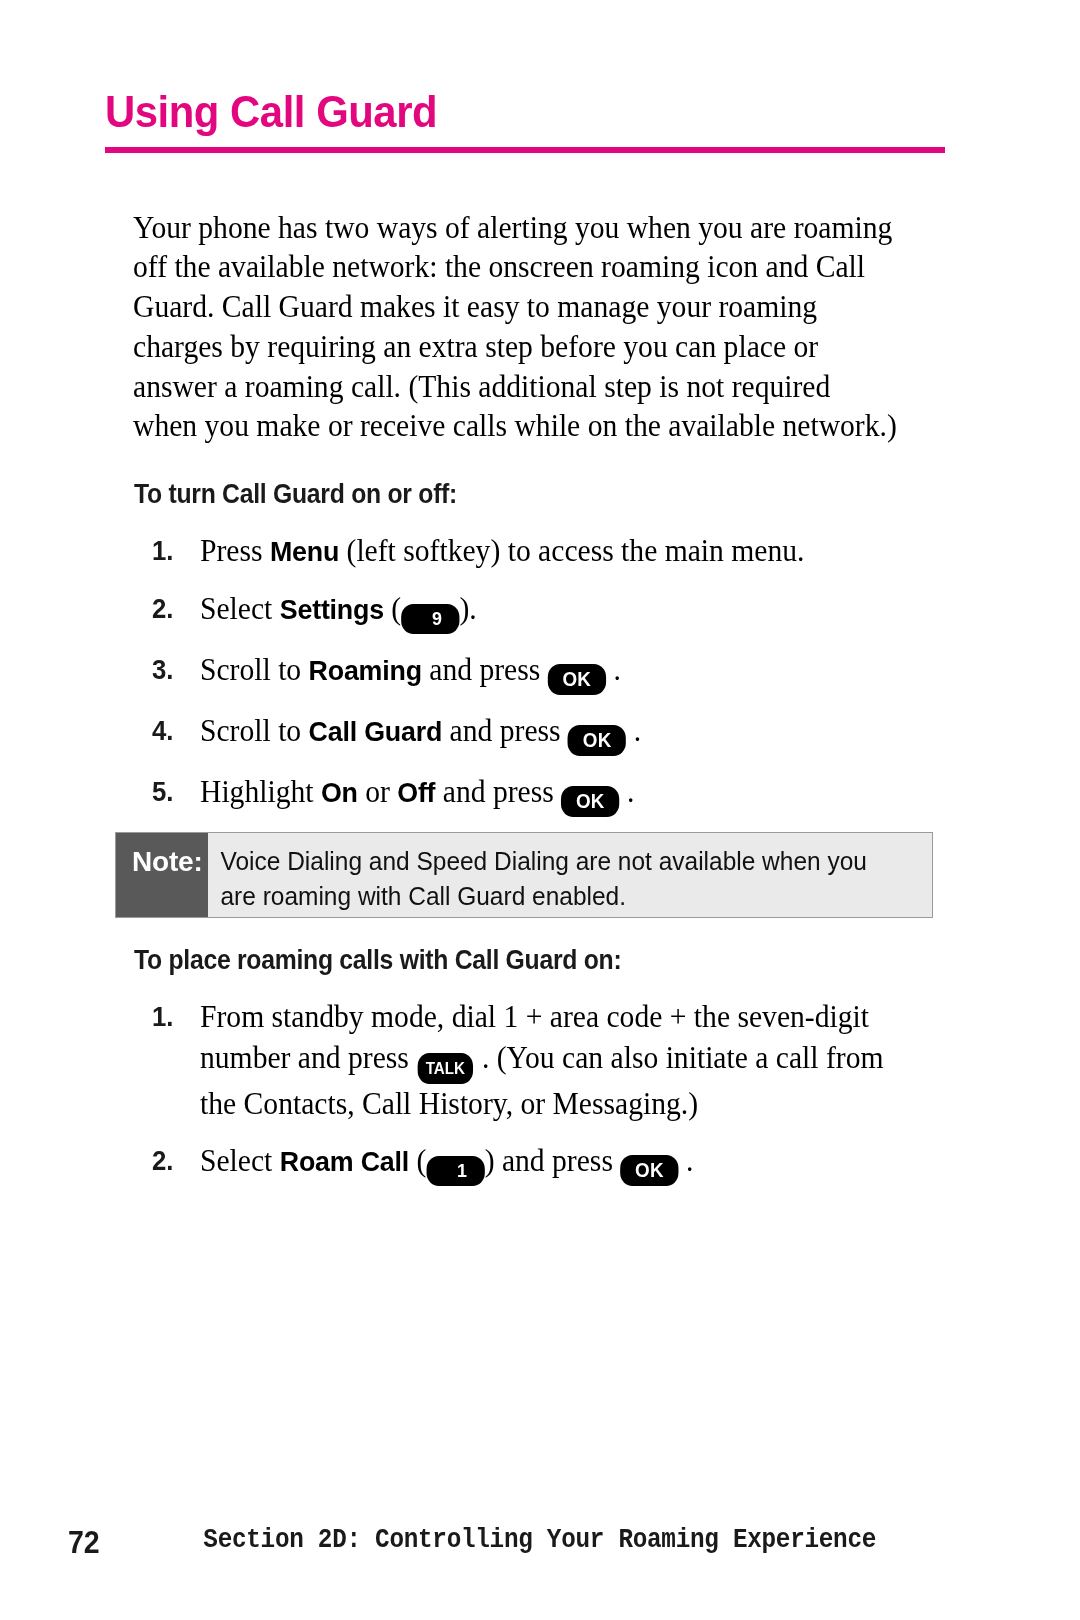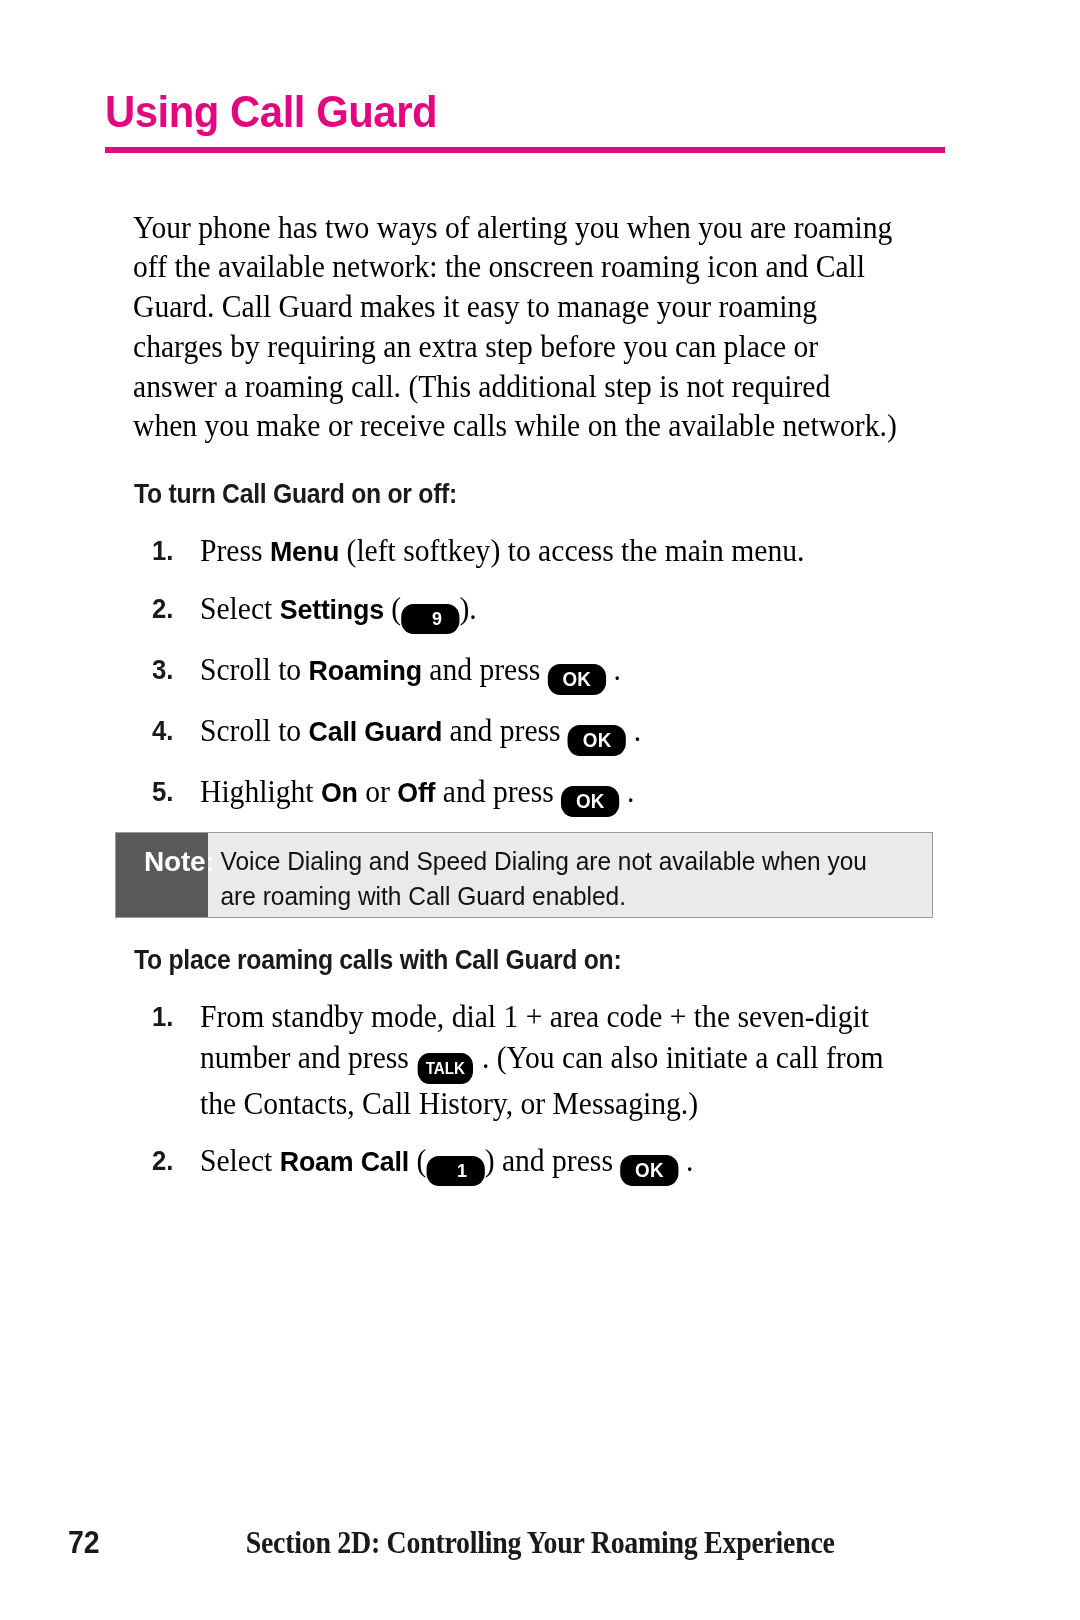--- a/index.html
+++ b/index.html
@@ -169,21 +169,21 @@
   }
   .note-label {
     width: 92px;
     flex: 0 0 92px;
     background: #595959;
     color: #ffffff;
     font-family: "Liberation Sans Narrow", "Liberation Sans", sans-serif;
     font-weight: bold;
     font-size: 28px;
     padding-top: 13px;
-    padding-left: 28px;
+    padding-left: 16px;
     box-sizing: border-box;
     letter-spacing: -0.2px;
   }
   .note-text {
     flex: 1;
     padding: 11px 14px 0 13px;
     font-family: "Liberation Sans Narrow", "Liberation Sans", sans-serif;
     font-size: 25.5px;
     line-height: 35px;
     color: #111111;
@@ -211,23 +211,23 @@
     color: #1a1a1a;
     transform: scaleX(0.92);
     transform-origin: left center;
   }
   .footer-section {
     position: absolute;
     left: 0;
     top: 0;
     width: 1080px;
     text-align: center;
-    font-family: Liberation Serif, serif;
-    font-weight: bold;
-    font-size: 31px;
+    font-family: Liberation Mono, monospace;
+    font-weight: bold;
+    font-size: 27px;
     letter-spacing: -0.3px;
     color: #1a1a1a;
   }
   .footer-section span {
     display: inline-block;
     transform: scaleX(0.9);
   }
 </style>
 </head>
 <body>

